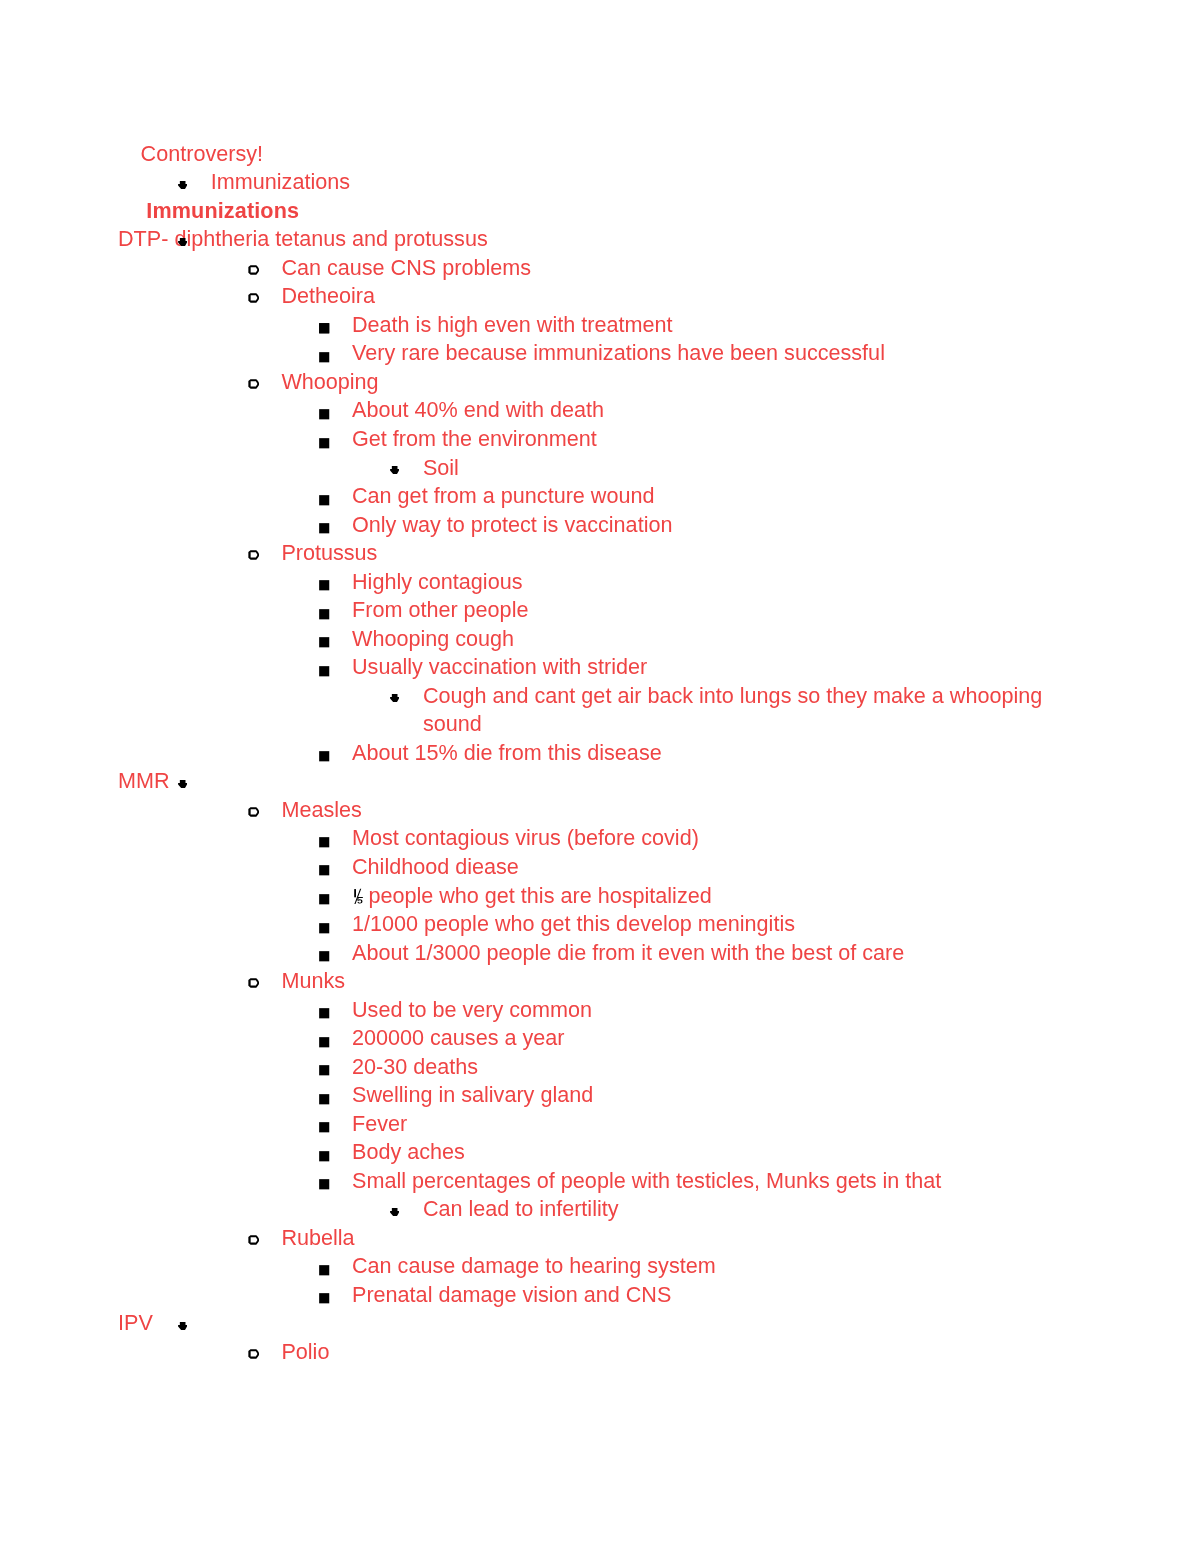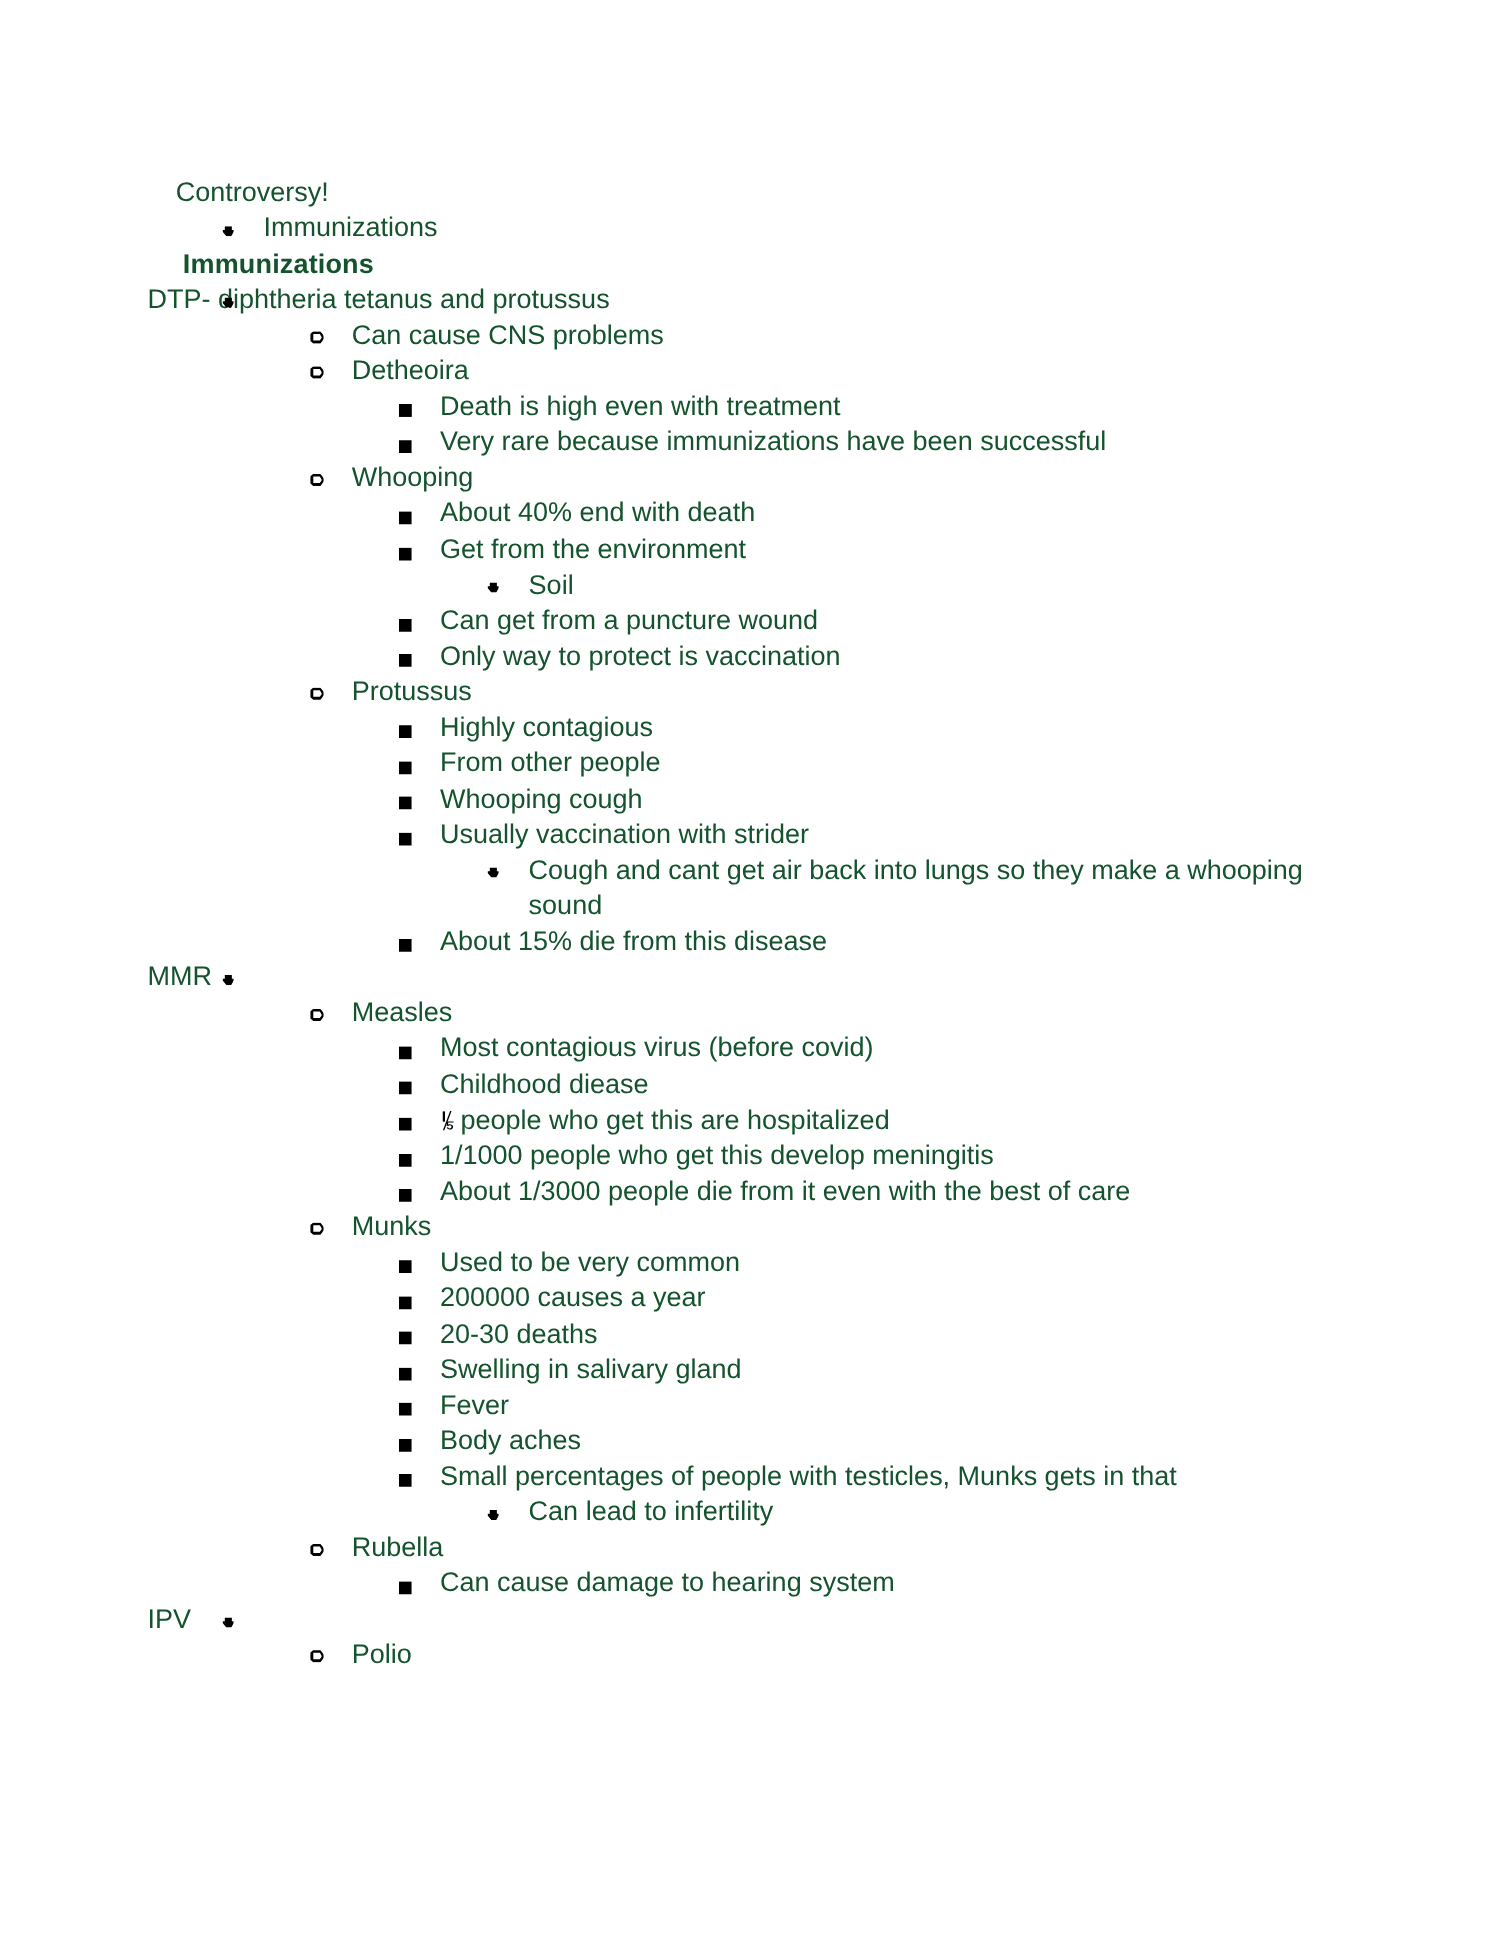--- a/index.html
+++ b/index.html
@@ -8,21 +8,21 @@
     width:1200px; height:1553px; overflow:hidden;
     font-family:"Liberation Sans", sans-serif;
     color:#000000;
   }
   .page { position:relative; width:1200px; height:1553px; background:#ffffff; }
   .doc  { position:absolute; left:0; top:139.7px; width:1200px; }
   .ln {
     position:relative;
     font-size:21.6px;
     line-height:28.53px;
-    color:#14532d;
+    color:#ef4444;
     letter-spacing:0;
   }
   
   .lv0 { padding-left:140.6px; }
   .lv1 { padding-left:118px; }
   .lv1b{ padding-left:210.8px; }
   .lv0b{ padding-left:146.3px; }
   .lv2 { padding-left:281.4px; }
   .lv3 { padding-left:352.0px; }
   .lv4 { padding-left:422.9px; }
@@ -232,20 +232,25 @@
       <div class="ln lv2"><span class="bul b2" style="top: 10.8px;">
           <svg width="11.3" height="10" viewBox="0 0 11.3 10" aria-hidden="true">
             <path d="M2.5 0.15 H8.3 L10.0 2.1 L11.0 4.05 V5.95 L9.9 7.85 L8.3 9.8 H2.6 L0.35 7.85 V1.95 Z M2.65 2.2 V7.5 H7.85 L9.25 5.35 L9.25 4.55 L7.85 2.2 Z" fill="#000" fill-rule="evenodd"></path>
           </svg>
         </span><span>Rubella</span></div>
       <div class="ln lv3"><span class="bul b3" style="top: 12.5px;">
           <svg width="12" height="12" viewBox="0 0 12 12" aria-hidden="true">
             <path d="M0.15 0.15 H10.25 V10.35 H0.15 Z" fill="#000" shape-rendering="geometricPrecision"></path>
           </svg>
         </span><span>Can cause damage to hearing system</span></div>
+      <div class="ln lv3"><span class="bul b3" style="top: 12.5px;">
+          <svg width="12" height="12" viewBox="0 0 12 12" aria-hidden="true">
+            <path d="M0.15 0.15 H10.25 V10.35 H0.15 Z" fill="#000" shape-rendering="geometricPrecision"></path>
+          </svg>
+        </span><span>Prenatal damage vision and CNS</span></div>
       <div class="ln lv1"><span class="bul b1" style="top: 12.6px;">
           <svg width="9.1" height="8" viewBox="0 0 9.1 8" aria-hidden="true">
             <path d="M1.85 0 H7.5 V3.05 H9.0 V4.5 L7.0 8.0 H3.1 L0.1 4.5 V3.05 H1.85 Z" fill="#000"></path>
           </svg>
         </span><span>IPV</span></div>
       <div class="ln lv2"><span class="bul b2" style="top: 10.8px;">
           <svg width="11.3" height="10" viewBox="0 0 11.3 10" aria-hidden="true">
             <path d="M2.5 0.15 H8.3 L10.0 2.1 L11.0 4.05 V5.95 L9.9 7.85 L8.3 9.8 H2.6 L0.35 7.85 V1.95 Z M2.65 2.2 V7.5 H7.85 L9.25 5.35 L9.25 4.55 L7.85 2.2 Z" fill="#000" fill-rule="evenodd"></path>
           </svg>
         </span><span>Polio</span></div>

